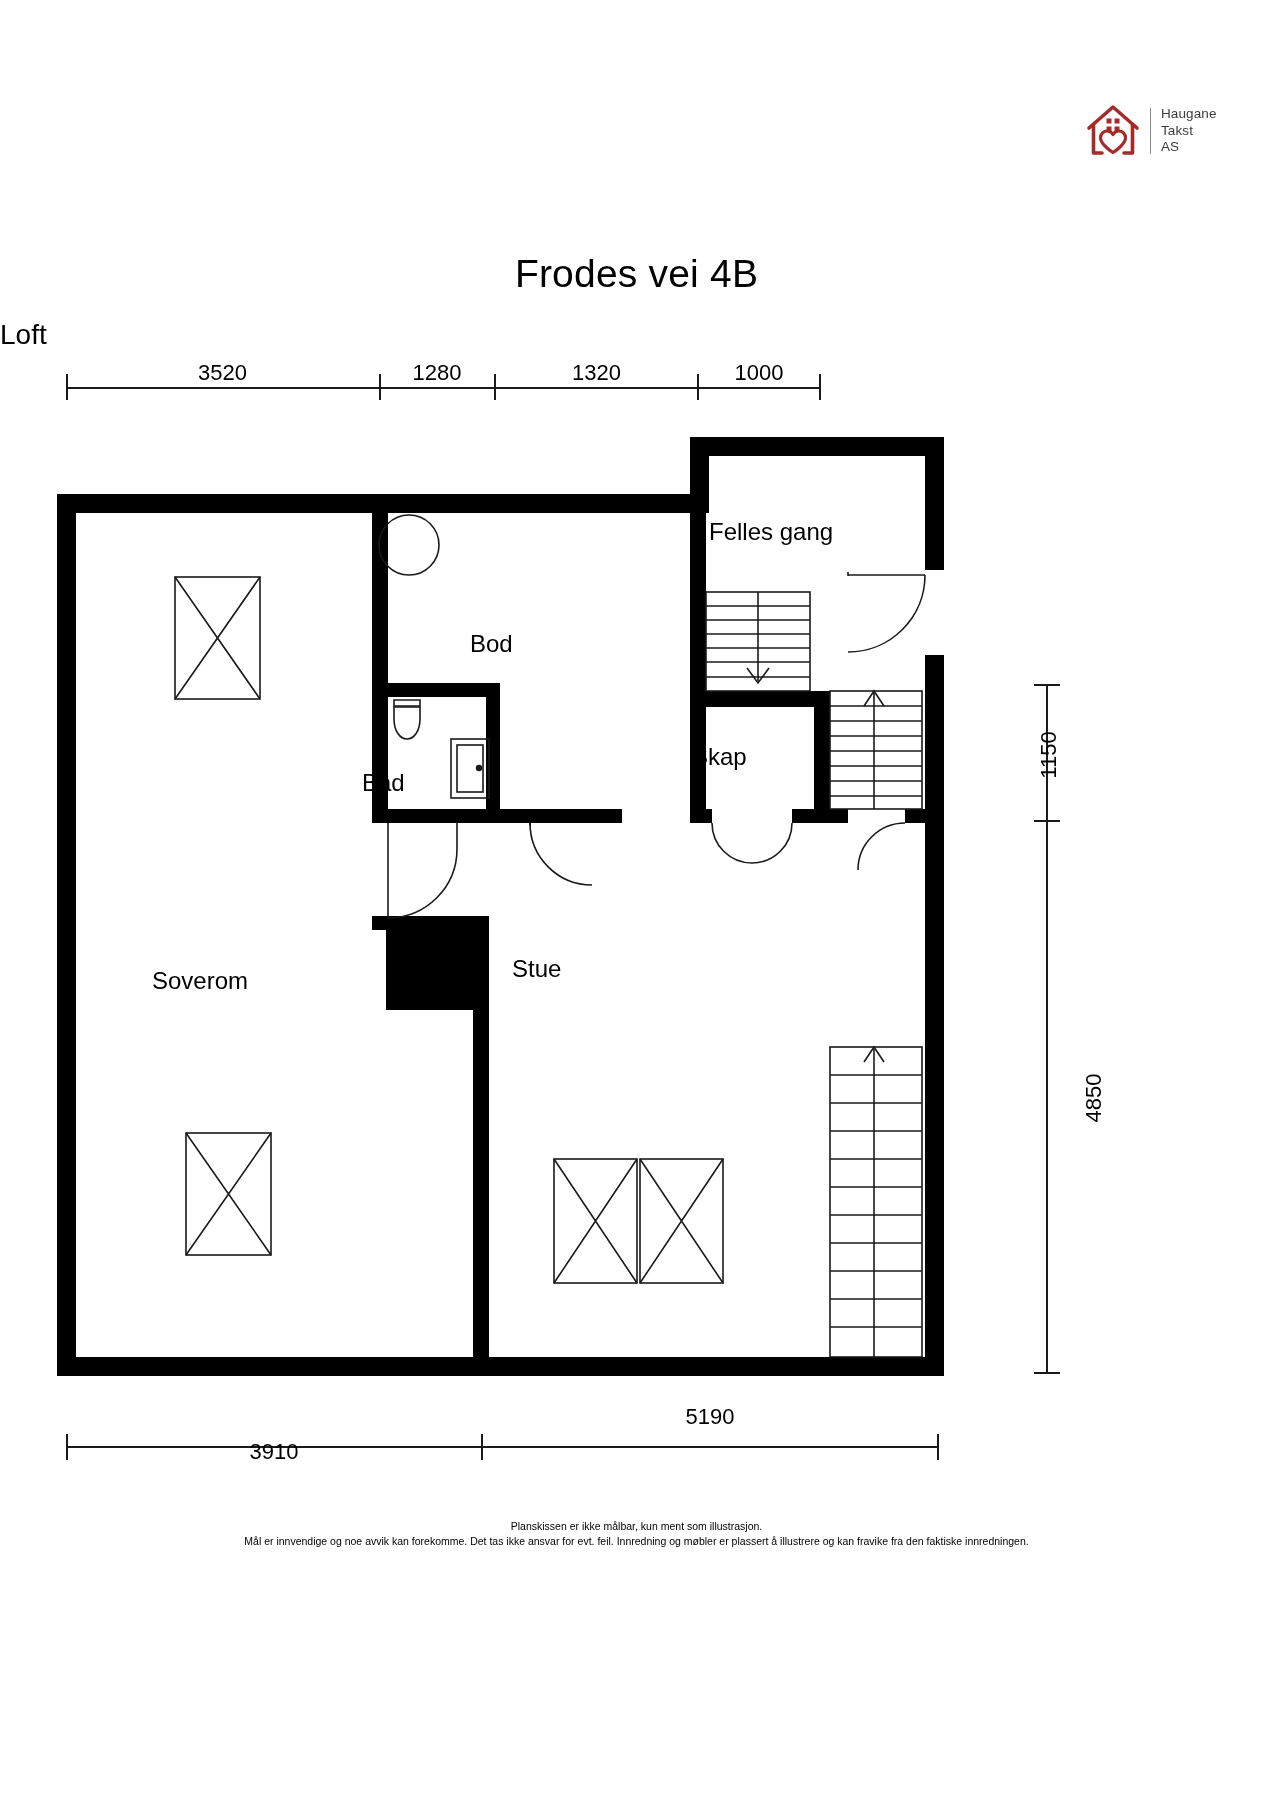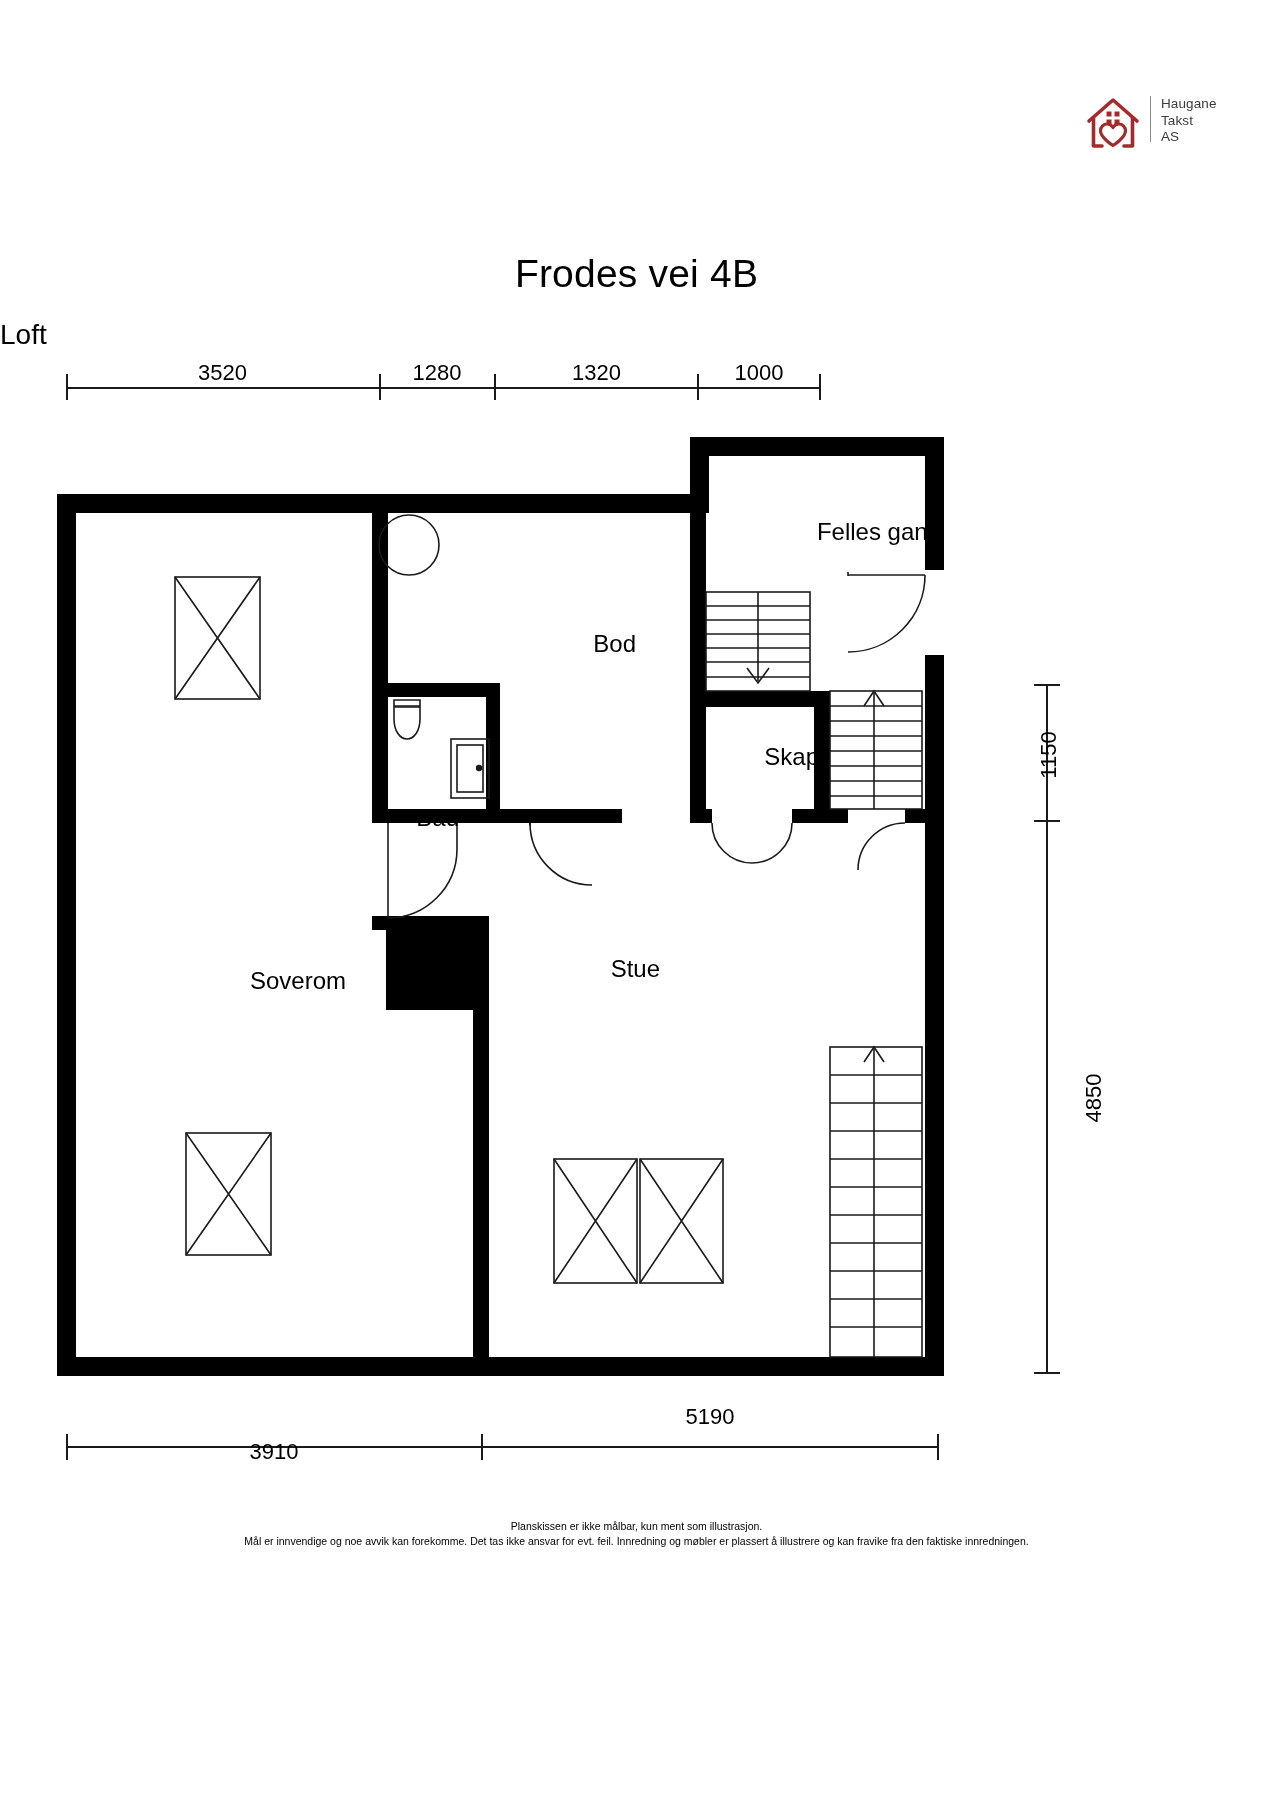--- a/index.html
+++ b/index.html
@@ -17,20 +17,21 @@
   }
 
   
   #logo {
     position: absolute;
     left: 1086px;
     top: 96px;
     width: 160px;
     height: 70px;
     display: flex;
+    align-items: center;
     gap: 10px;
   }
   #logo .mark { width: 54px; height: 56px; }
   #logo .divider {
     width: 1px;
     height: 46px;
     background: #8a8a8a;
   }
   #logo .words {
     font-size: 13.5px;
@@ -85,21 +86,21 @@
     top: 0;
     width: 1273px;
     height: 1800px;
     pointer-events: none;
   }
 
   .roomlabel {
     position: absolute;
     font-size: 24px;
     white-space: nowrap;
-    text-align: right;
+    text-align: left;
   }
 
   
   #footer {
     position: absolute;
     left: 0; right: 0;
     top: 1519px;
     text-align: center;
     font-size: 10.5px;
     line-height: 15px;
@@ -294,21 +295,21 @@
     </g>
 
     <g>
       <path d="M905 823 A47 47 0 0 0 858 870"></path>
     </g>
   </g>
 </svg>
 
 <div class="roomlabel" style="left:709px; top:518px; width:232px;">Felles gang</div>
 <div class="roomlabel" style="left:470px; top:630px; width:166px;">Bod</div>
-<div class="roomlabel" style="left:362px; top:769px; width:97px;margin-top:35px;">Bad</div>
+<div class="roomlabel" style="left:362px; top:769px; width:97px;">Bad</div>
 <div class="roomlabel" style="left:692px; top:743px; width:127px;">Skap</div>
 <div class="roomlabel" style="left:152px; top:967px; width:194px;">Soverom</div>
 <div class="roomlabel" style="left:512px; top:955px; width:148px;">Stue</div>
 
 <div id="footer">
   <div>Planskissen er ikke målbar, kun ment som illustrasjon.</div>
   <div>Mål er innvendige og noe avvik kan forekomme. Det tas ikke ansvar for evt. feil. Innredning og møbler er plassert å illustrere og kan fravike fra den faktiske innredningen.</div>
 </div>
 
 </body></html>

